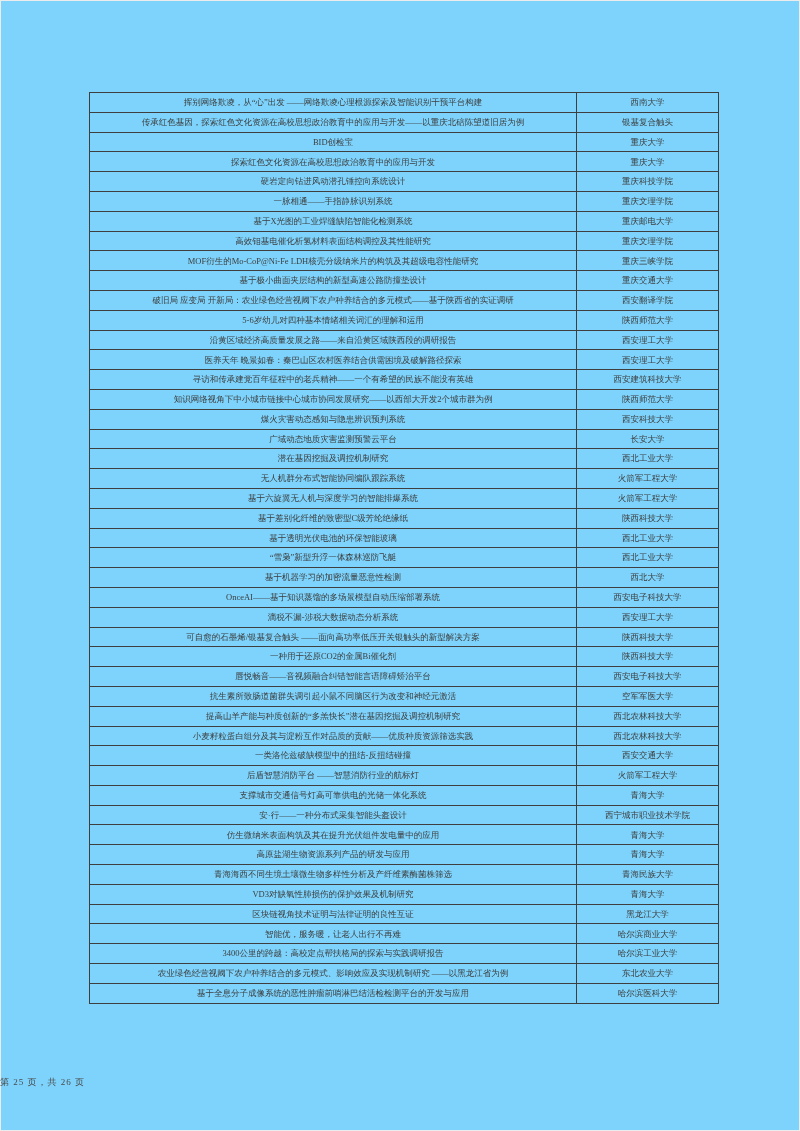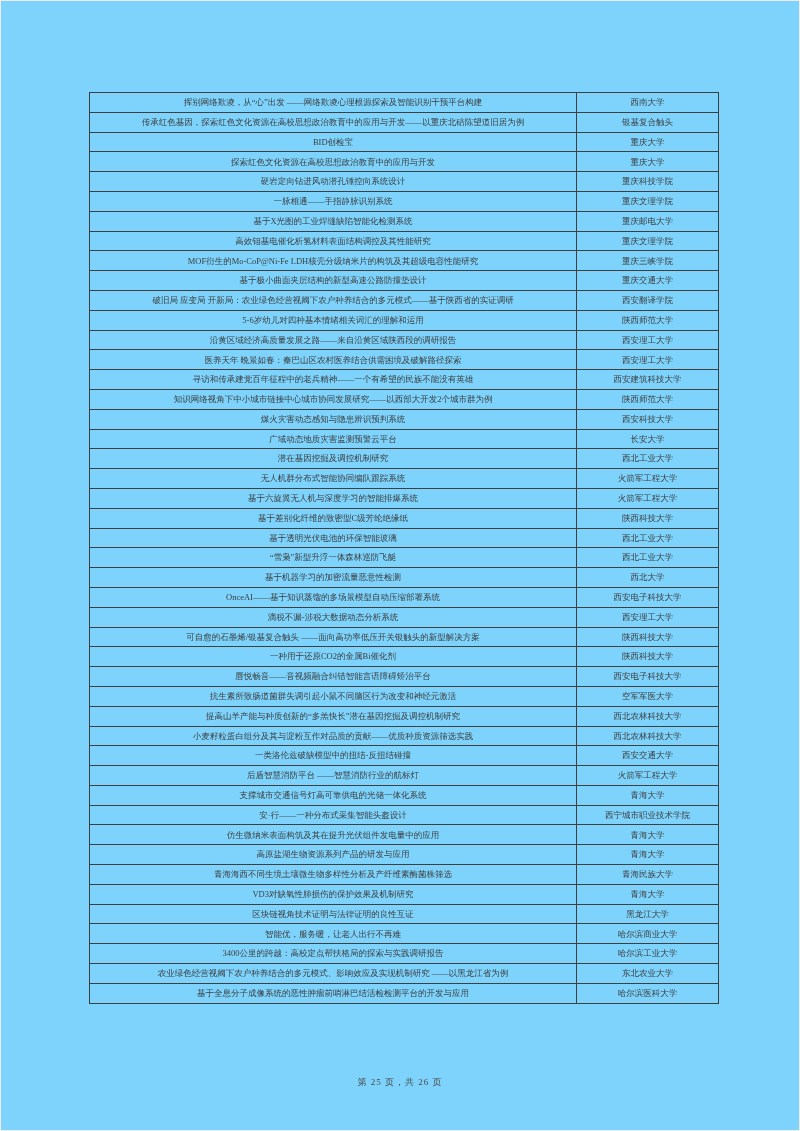--- a/index.html
+++ b/index.html
@@ -40,21 +40,21 @@
     overflow: hidden;
     white-space: nowrap;
   }
   td.title-cell { width: 480px; }
   td.univ-cell  { width: 135px; }
   .footer {
     position: absolute;
     top: 1076px;
     left: 0;
     width: 100%;
-    text-align: center;
+    text-align: left;
     font-size: 9px;
     color: #4a4a4a;
     letter-spacing: 1px;
   }
 </style>
 </head>
 <body>
 
 <div class="page">
   <table class="doc-table">

